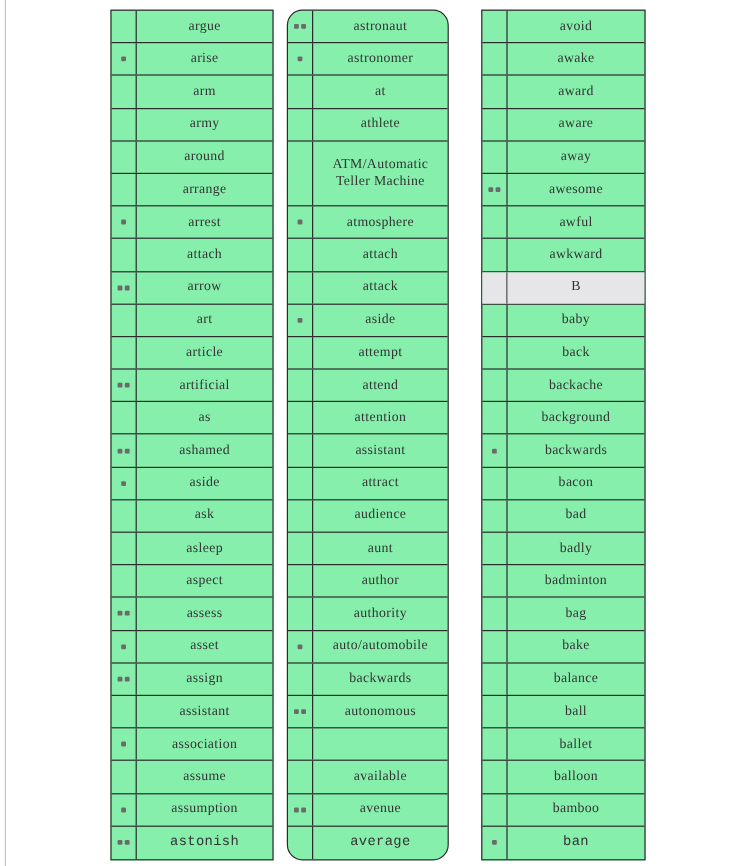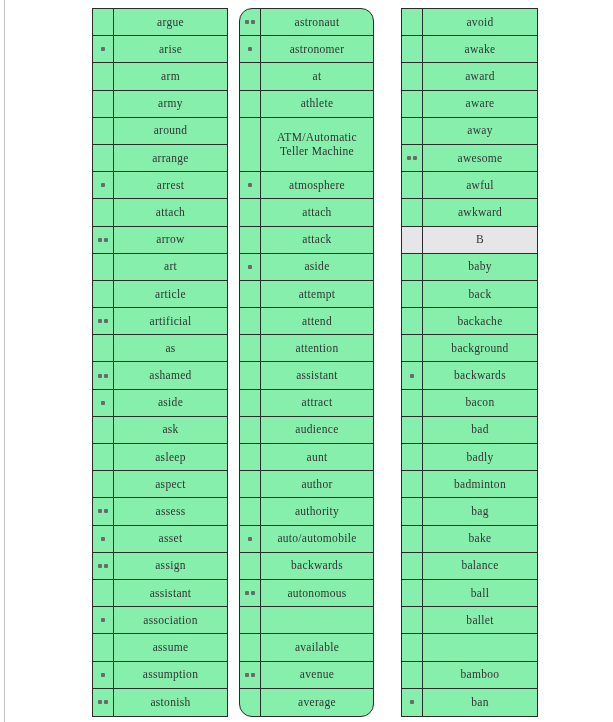--- a/index.html
+++ b/index.html
@@ -24,21 +24,21 @@
     border:1px solid var(--border);
     background:#86efac;
   }
   .wtable-col1{left:92px;width:134px;}
   .wtable-col2{left:239px;width:133px;border-radius:13px;}
   .wtable-col3{left:385px;width:135px;margin-left:16px;}
   .wrow{
     display:flex;height:27.2px;box-sizing:border-box;
     border-bottom:1px solid var(--border);
   }
-  .wrow:last-child{border-bottom:none;}
+  .wrow:last-child{border-bottom:none;font-family:Liberation Mono, monospace;}
   .wrow.tall{height:54.4px;}
   .wrow.header .marker-cell,
   .wrow.header .word-cell{background:var(--header-bg);}
   .marker-cell{
     width:21px;flex:0 0 21px;box-sizing:border-box;
     border-right:1px solid var(--border);
     display:flex;align-items:center;justify-content:center;gap:2px;
   }
   .word-cell{
     flex:1;display:flex;align-items:center;justify-content:center;
@@ -402,20 +402,21 @@
     <div class="wrow">
       <div class="marker-cell"></div>
       <div class="word-cell">ball</div>
     </div>
     <div class="wrow">
       <div class="marker-cell"></div>
       <div class="word-cell">ballet</div>
     </div>
     <div class="wrow">
       <div class="marker-cell"></div>
+      <div class="word-cell">balloon</div>
     </div>
     <div class="wrow">
       <div class="marker-cell"></div>
       <div class="word-cell">bamboo</div>
     </div>
     <div class="wrow">
       <div class="marker-cell">
         <span class="dot"></span>
       </div>
       <div class="word-cell">ban</div>

